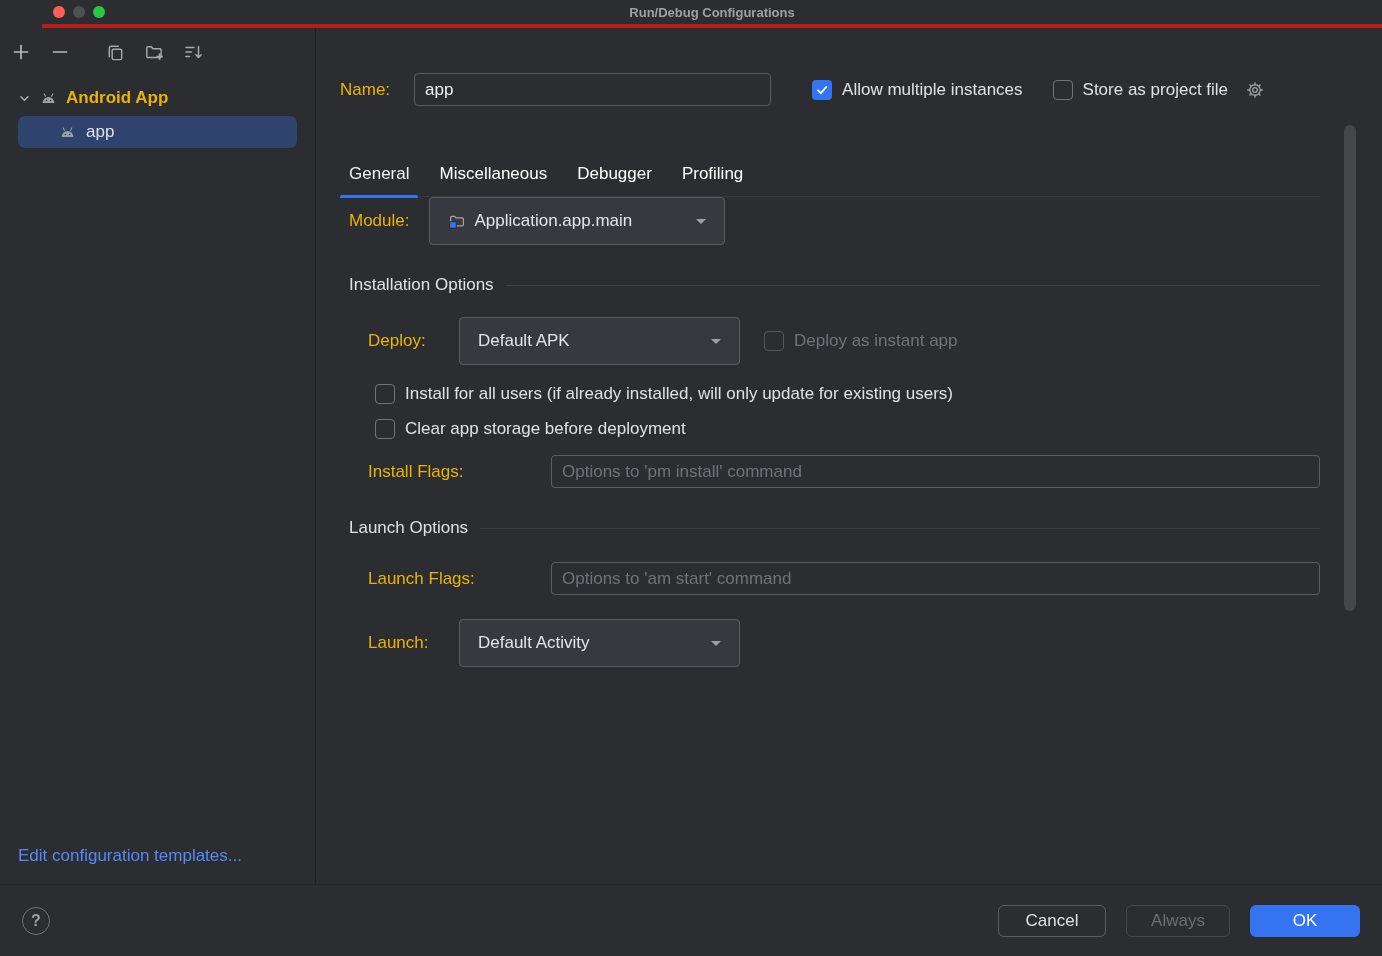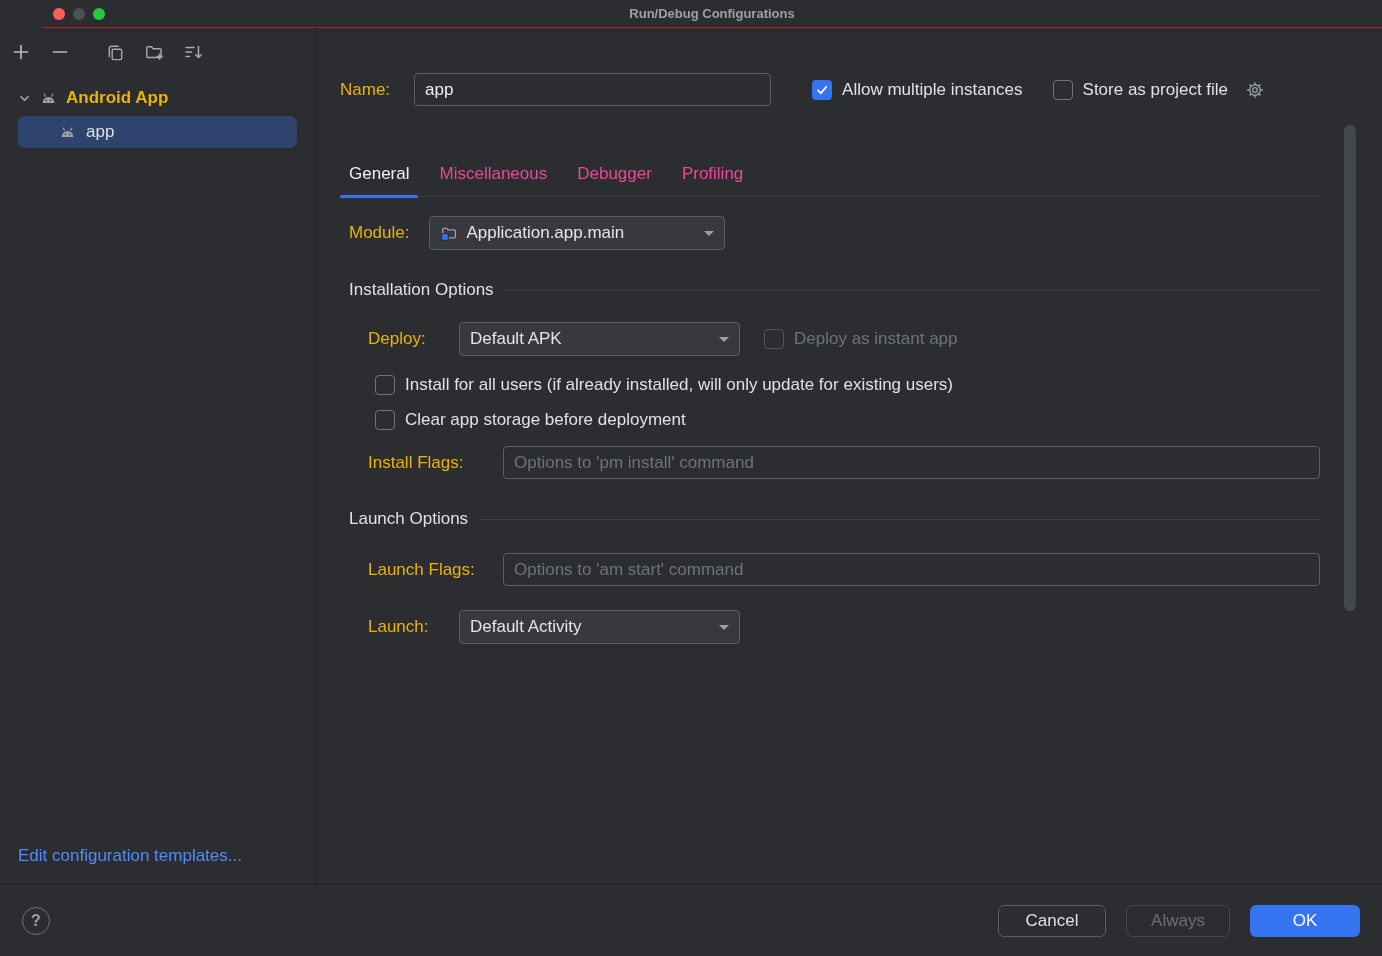--- a/index.html
+++ b/index.html
@@ -7,21 +7,21 @@
   body {
     font-family:"Liberation Sans", sans-serif;
     background:#2b2d30;
     color:#dfe1e5;
     font-size:17px;
     overflow:hidden;
   }
   .window { width:1382px; height:956px; display:flex; flex-direction:column; }
 
   
-  .titlebar { flex:0 0 28px; position:relative; display:flex; align-items:center; background:#2b2d30; border-bottom:1px solid #b91c1c;margin-left:42px; }
+  .titlebar { flex:0 0 28px; position:relative; display:flex; align-items:center; background:#2b2d30; border-bottom:4px solid #b91c1c;margin-left:42px; }
   .traffic { display:flex; gap:8px; padding-left:11px; position:relative; z-index:2; }
   .tl { width:12px; height:12px; border-radius:50%; display:inline-block; }
   .tl.red { background:#ff5f57; }
   .tl.gray { background:#4e5154; }
   .tl.green { background:#28c840; }
   .win-title { position:absolute; left:0; right:0; text-align:center; font-size:13px; font-weight:700; color:#9da0a6; }
 
   .body { flex:1; display:flex; min-height:0; }
 
   
@@ -51,44 +51,44 @@
   .cb.unchecked { border:1.5px solid #6f737a; }
   .cb.checked { background:#3574f0; }
   .cb.disabled { border-color:#53565c; }
   .allow-group { margin-left:41px; }
   .store-group { margin-left:30px; }
   .gear { margin-left:7px; display:flex; align-items:center; }
   .dim { color:#6f737a; }
 
   
   .tabs { display:flex; gap:30px; margin-top:45px; height:46px; align-items:center; border-bottom:1px solid #35373b; padding-left:9px; }
-  .tab { position:relative; height:46px; display:flex; align-items:center; color:#ec4899; cursor:pointer; }
+  .tab { position:relative; height:46px; display:flex; align-items:center; color:#ffffff; cursor:pointer; }
   .tab.active { color:#eff1f4; }
   .tab.active::after { content:""; position:absolute; left:-9px; right:-9px; bottom:-1px; height:3px; background:#3574f0; border-radius:2px 2px 0 0; }
 
   
-  .dropdown { height:34px; background:#37393e; border:1px solid #5a5e63; border-radius:4px; display:flex; align-items:center; padding:0 10px; gap:8px; cursor:pointer; color:#e3e5e8; }
+  .dropdown { height:48px; background:#37393e; border:1px solid #5a5e63; border-radius:4px; display:flex; align-items:center; padding:0 18px; gap:8px; cursor:pointer; color:#e3e5e8; }
   .dd-arrow { width:0; height:0; border-left:5px solid transparent; border-right:5px solid transparent; border-top:5.5px solid #9da0a6; margin-left:auto; }
 
-  .module-row { margin-top:19px; padding-left:9px; }
+  .module-row { padding-left:9px; }
   .module-row .lbl { margin-right:20px; }
   .dd-module { width:296px; }
 
   .section { display:flex; align-items:center; margin-top:30px; padding-left:9px; }
   .section .divider { flex:1; height:1px; background:#3d3f44; margin-left:12px; }
 
   .deploy-row, .launch-row { margin-top:22px; margin-left:28px; }
   .deploy-row .lbl, .launch-row .lbl { width:91px; flex:0 0 91px; }
   .dd-deploy, .dd-launch { width:281px; }
   .instant-group { margin-left:24px; cursor:default; }
 
   .cb-stack { margin-left:35px; margin-top:11px; }
   .cb-row { height:35px; display:flex; align-items:center; gap:10px; cursor:pointer; }
 
-  .flags-row { margin-left:28px; margin-top:9px; }
+  .flags-row { margin-left:28px; margin-top:9px;gap:48px; }
   .flags-row .lbl { width:135px; flex:0 0 135px; }
   .flags-input { flex:1; }
   .launchflags-row { margin-top:24px; }
   .launch-row { margin-top:24px; }
 
   .scroll-thumb { position:absolute; top:97px; right:26px; width:12px; height:486px; background:#5b5e61; opacity:.55; border-radius:6px; cursor:pointer; }
 
   
   .footer { flex:0 0 72px; border-top:1px solid #222428; display:flex; align-items:center; padding:0 22px; background:#2b2d30; }
   .help { width:28px; height:28px; border-radius:50%; border:1.5px solid #6f7278; color:#9da0a6; display:flex; align-items:center; justify-content:center; font-size:16px; font-weight:700; cursor:pointer; }

